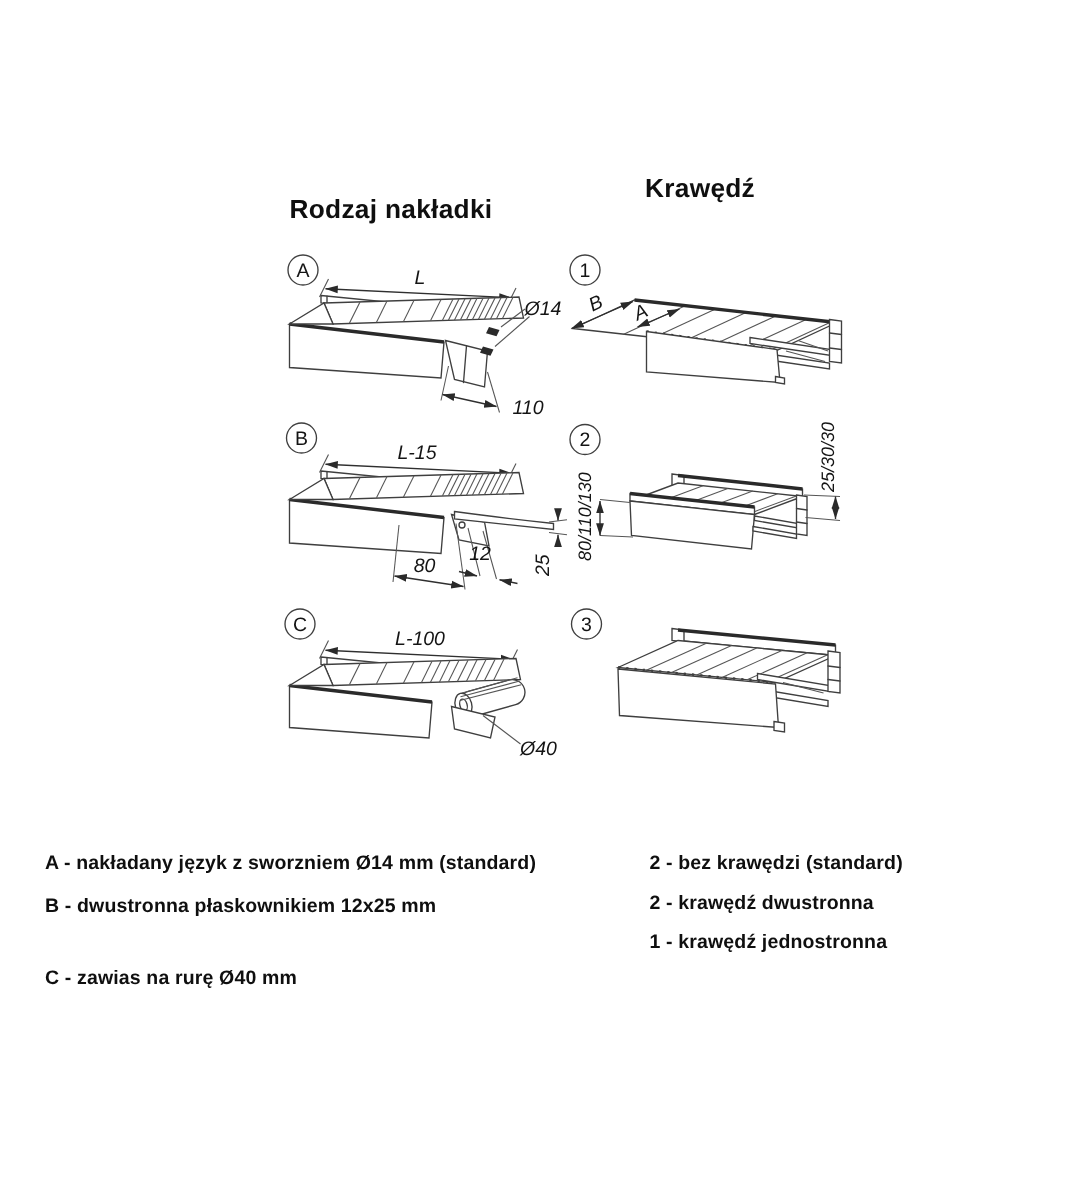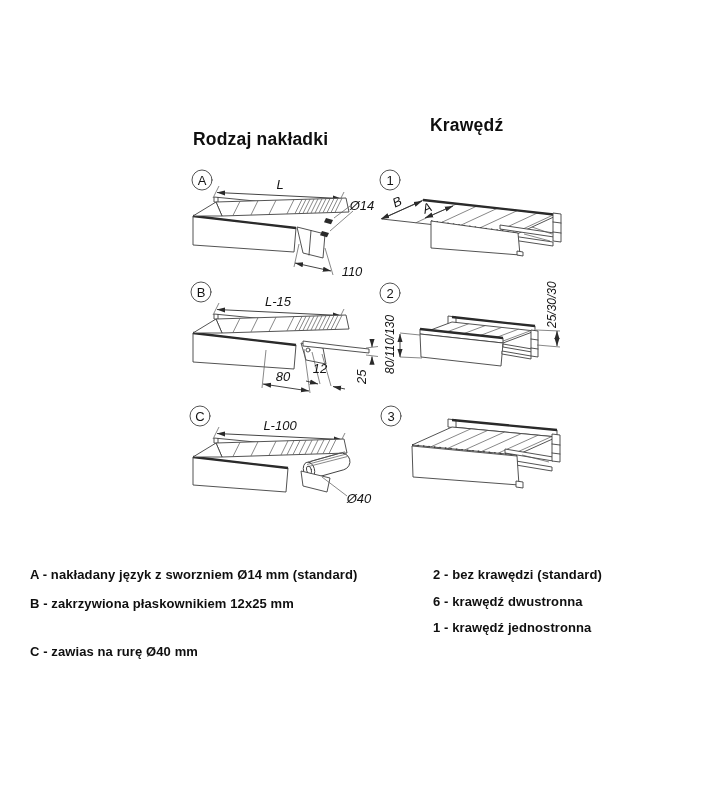--- a/index.html
+++ b/index.html
@@ -300,22 +300,22 @@
       <line x1="552" y1="453" x2="560" y2="454" class="ln"></line>
       <line x1="522" y1="455" x2="549" y2="462" class="thin"></line>
 
       <path d="M412,446 L517,456 L519,485 L413,477 Z" class="lnf"></path>
       <path d="M516,481 l7,1 l0,6 l-7,-1 z" class="lnf"></path>
     </g>
   </svg>
 
   <div>
     <div class="legend-item" style="left:30px;top:547px;">A - nakładany język z sworzniem Ø14 mm (standard)</div>
-    <div class="legend-item" style="left:30px;top:576px;">B - zakrzywiona płaskownikiem 12x25 mm</div>
+    <div class="legend-item" style="left:30px;top:576px;">B - dwustronna płaskownikiem 12x25 mm</div>
     <div class="legend-item" style="left:30px;top:624px;">C - zawias na rurę Ø40 mm</div>
   </div>
   <div>
     <div class="legend-item" style="left:433px;top:547px;">2 - bez krawędzi (standard)</div>
-    <div class="legend-item" style="left:433px;top:574px;">6 - krawędź dwustronna</div>
+    <div class="legend-item" style="left:433px;top:574px;">2 - krawędź dwustronna</div>
     <div class="legend-item" style="left:433px;top:600px;">1 - krawędź jednostronna</div>
   </div>
 
 </div>
 
 </body></html>

